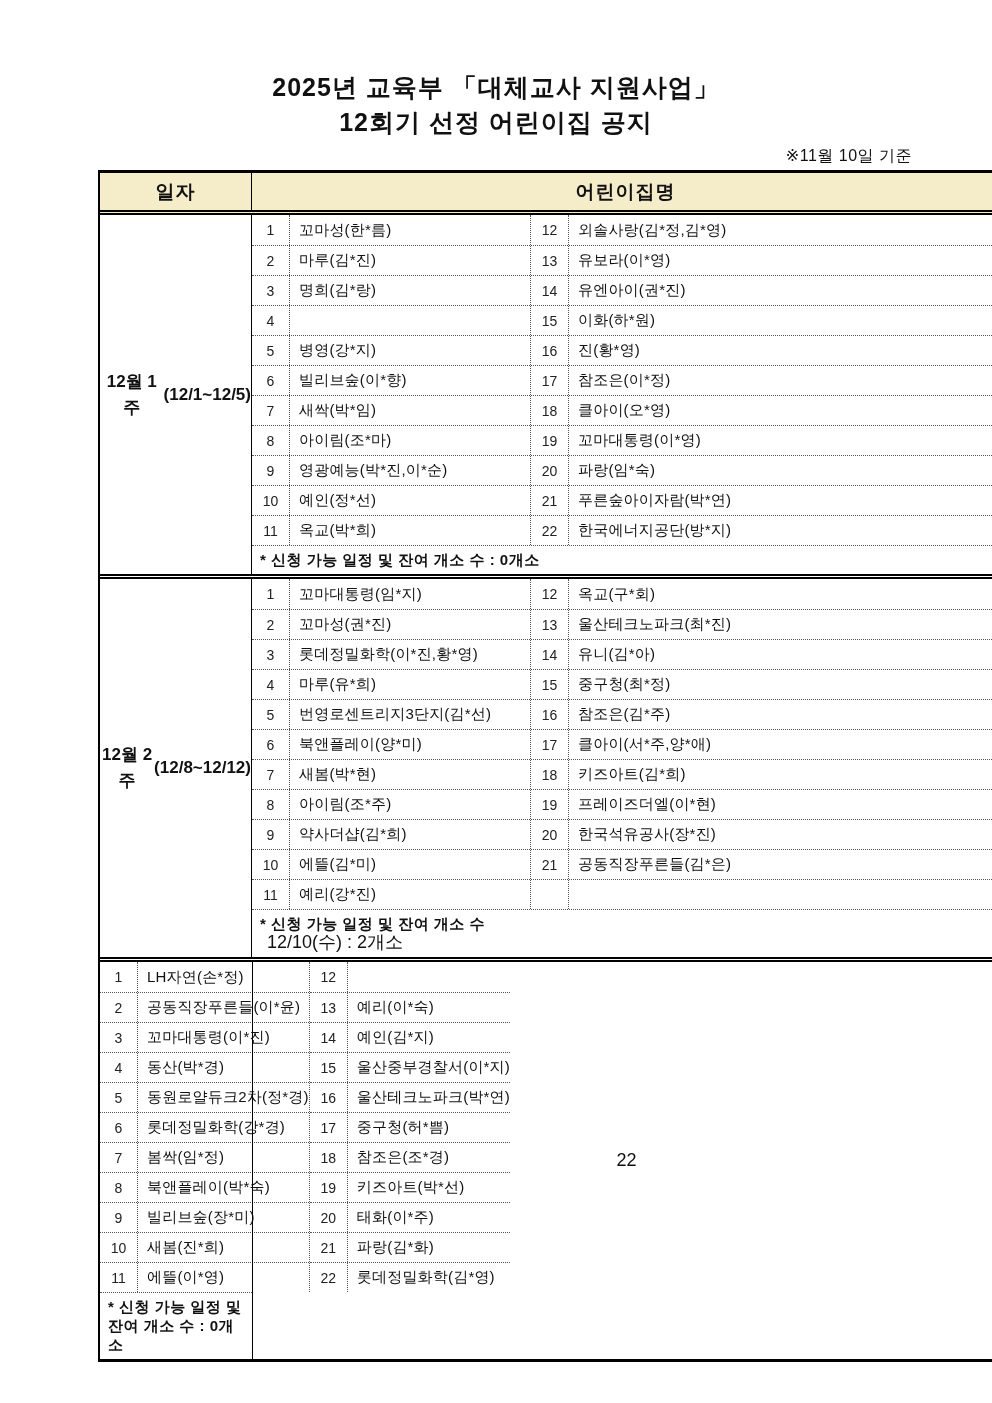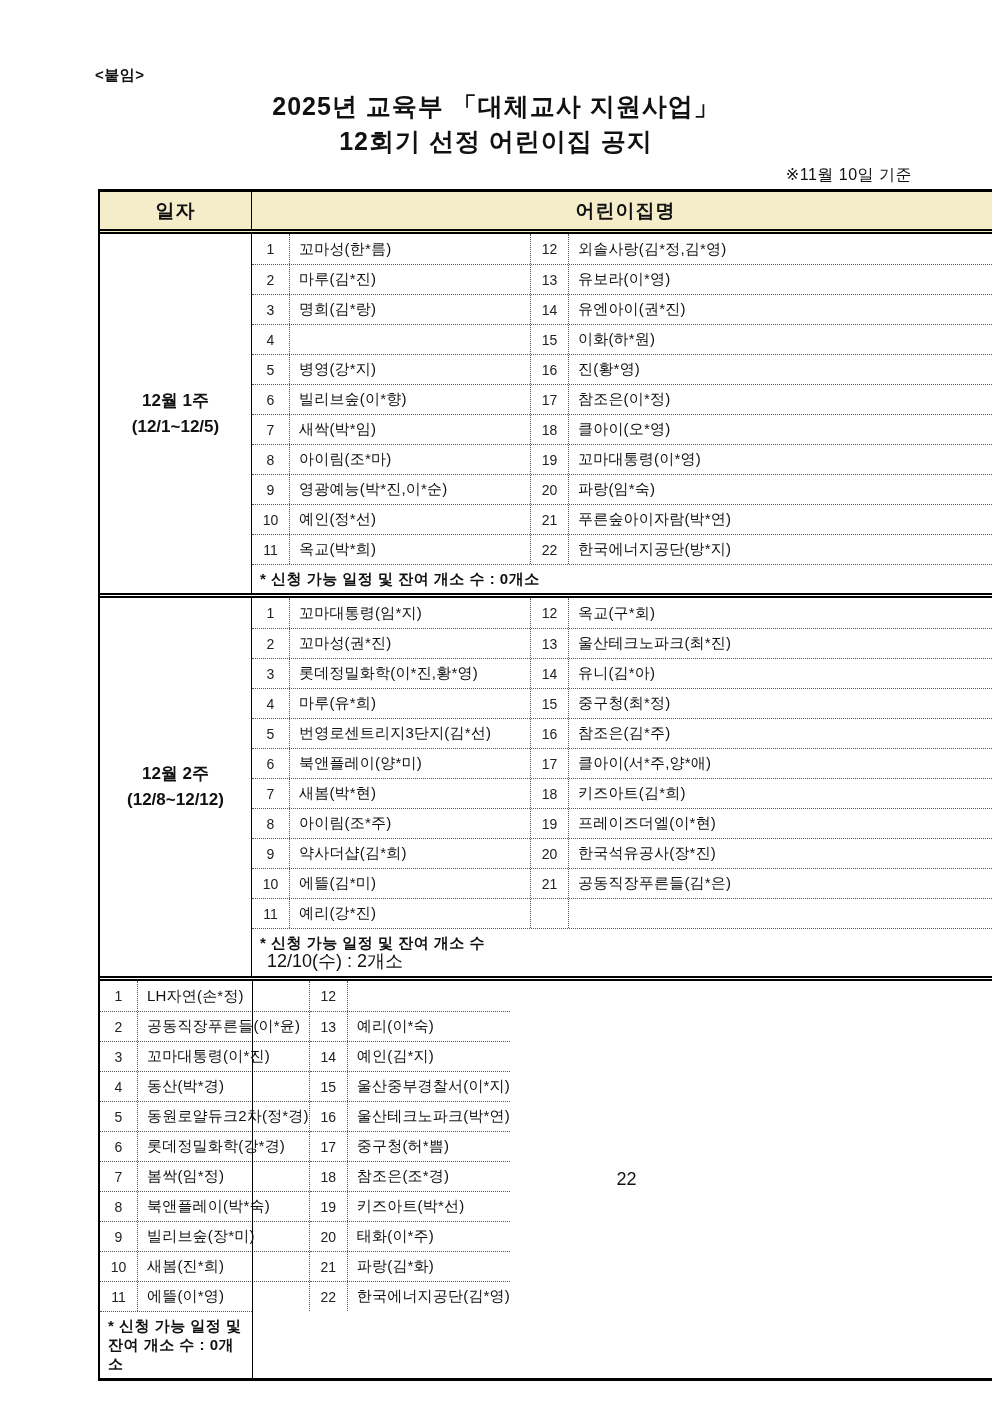--- a/index.html
+++ b/index.html
@@ -46,21 +46,21 @@
   }
   .th-date, .th-name { border-right: 1px solid #000; }
 
   .week {
     display: grid; grid-template-columns: 152px 1fr 72px;
   }
   .week + .week { border-top: 5px double #000; }
 
   .date-cell {
     border-right: 1px solid #000;
-    display: flex; flex-direction: column;
+    display: flex; flex-direction: row;
     align-items: center; justify-content: center;
     font-size: 17px; font-weight: bold; line-height: 26px;
     text-align: center;
   }
   .count-cell {
     border-left: 1px solid #000;
     display: flex; align-items: center; justify-content: center;
     font-size: 18px;
   }
 
@@ -92,21 +92,20 @@
   }
   .note-l1 { font-size: 15px; font-weight: bold; letter-spacing: 0.5px; line-height: 19px; }
   .note-l2 { font-size: 18px; font-weight: normal; padding-left: 7px; line-height: 19px; }
   .note-l2:empty { display: none; }
 </style>
 </head>
 <body>
 
 <div class="page">
 
-  <div class="attachment">&lt;붙임&gt;</div>
 
   <div class="title">
     <div>2025년 교육부  「대체교사 지원사업」</div>
     <div>12회기 선정 어린이집 공지</div>
   </div>
 
   <div class="refnote">※11월  10일  기준</div>
 
   <div class="doc-table">
 
@@ -415,21 +414,21 @@
               <div class="entry">
                 <span class="no">20</span>
                 <span class="nm">태화(이*주)</span>
               </div>
               <div class="entry">
                 <span class="no">21</span>
                 <span class="nm">파랑(김*화)</span>
               </div>
               <div class="entry">
                 <span class="no">22</span>
-                <span class="nm">한국에너지공단(김*영)</span>
+                <span class="nm">롯데정밀화학(김*영)</span>
               </div>
             </div>
         </div>
         <div class="note">
           <div class="note-l1">* 신청 가능 일정 및 잔여 개소 수 : 0개소</div>
 
         </div>
       </div>
       <div class="count-cell">22</div>
     </div>

